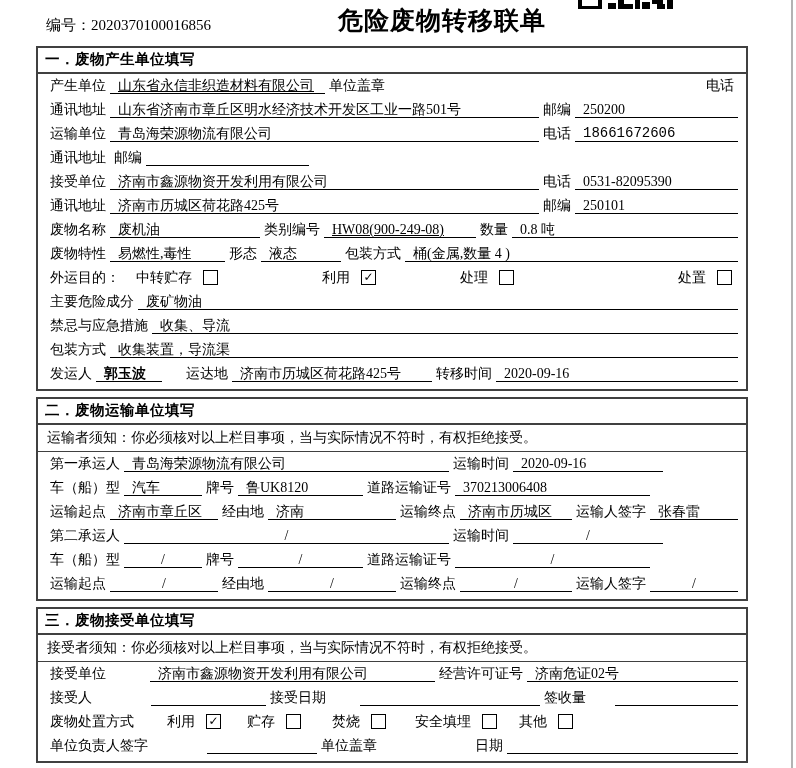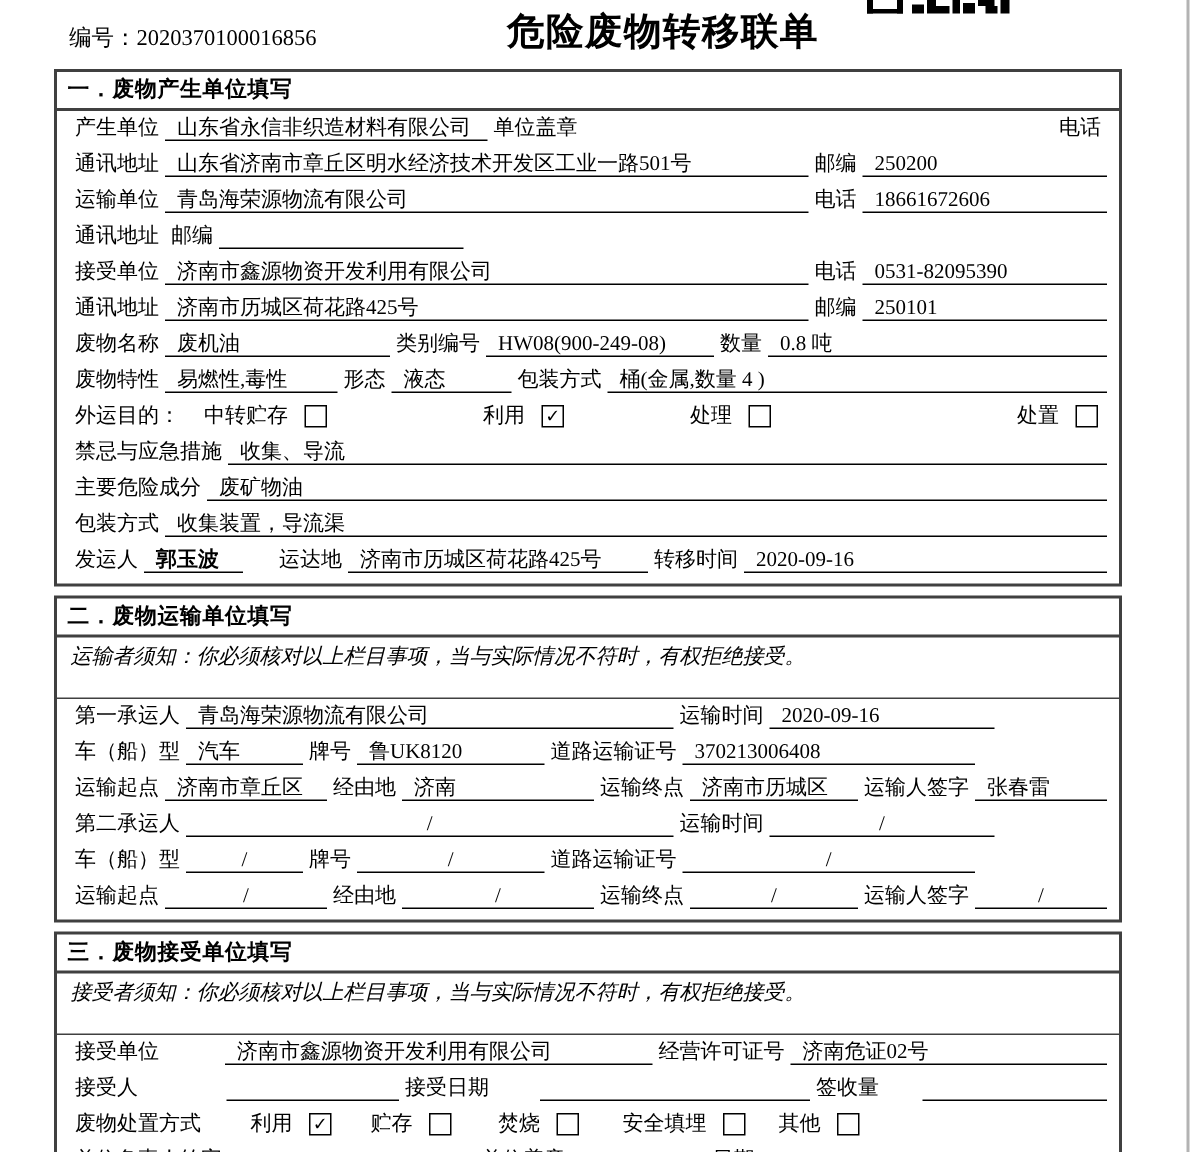--- a/index.html
+++ b/index.html
@@ -8,21 +8,21 @@
     font-family:"Liberation Serif","DejaVu Serif",serif;color:#000;
   }
   .page{position:absolute;left:36px;top:8px;width:712px;}
   .doc-header{position:relative;height:38px;}
   .serial{position:absolute;left:10px;top:8px;font-size:15px;white-space:nowrap;}
   .title{position:absolute;left:100px;right:0;top:-4px;margin:0;text-align:center;
          font-size:25px;font-weight:bold;letter-spacing:1px;white-space:nowrap;}
   .qr{position:absolute;left:542px;top:-8px;}
   .box{border:2px solid #404040;margin-bottom:6px;background:#fff;}
   .sec-title{font-weight:bold;font-size:14.5px;padding:2px 7px 3px;border-bottom:2px solid #404040;letter-spacing:.5px;}
-  .notice{font-size:14px;padding:4px 9px 18px;border-bottom:1px solid #404040;font-style:italic;}
+  .notice{font-size:14px;padding:4px 9px 4px;border-bottom:1px solid #404040;}
   .rows{padding:1px 0 2px;}
   .row{display:flex;align-items:center;height:24px;padding:0 8px 3px;box-sizing:border-box;}
   .lbl{font-size:14px;line-height:18px;margin:0 4px;white-space:nowrap;}
   .fld{font-size:14px;line-height:17px;height:17px;border-bottom:1px solid #000;
        padding:0 8px;white-space:nowrap;box-sizing:border-box;flex:0 0 auto;}
   .fld.grow{flex:1 1 auto;}
   .fld.ctr{text-align:center;}
   .gap{display:inline-block;flex:0 0 auto;height:1px;}
   .gap.grow{flex:1 1 auto;}
   .chk{display:flex;align-items:flex-end;flex:0 0 auto;}
@@ -52,36 +52,36 @@
       <rect x="79" y="4" width="8" height="5" fill="#000"></rect>
       <rect x="89" y="0" width="6" height="9" fill="#000"></rect>
     </svg>
   </div>
 
   <section class="box">
     <div class="sec-title">一．废物产生单位填写</div>
     <div class="rows">
         <div class="row">
           <span class="lbl">产生单位</span>
-          <span class="fld" style="width: 215px;">山东省永信非织造材料有限公司</span>
+          <span class="fld" style="width: 215px; text-decoration: underline;">山东省永信非织造材料有限公司</span>
           <span class="lbl">单位盖章</span>
           <span class="gap grow"></span>
           <span class="lbl">电话</span>
         </div>
         <div class="row">
           <span class="lbl">通讯地址</span>
           <span class="fld grow">山东省济南市章丘区明水经济技术开发区工业一路501号</span>
           <span class="lbl">邮编</span>
           <span class="fld" style="width: 163px;">250200</span>
         </div>
         <div class="row">
           <span class="lbl">运输单位</span>
           <span class="fld grow">青岛海荣源物流有限公司</span>
           <span class="lbl">电话</span>
-          <span class="fld" style="width: 163px;">18661672606</span>
+          <span class="fld" style="width: 163px; font-family: Liberation Mono, monospace;">18661672606</span>
         </div>
         <div class="row">
           <span class="lbl">通讯地址</span>
           <span class="lbl">邮编</span>
           <span class="fld" style="width: 163px;"></span>
         </div>
         <div class="row">
           <span class="lbl">接受单位</span>
           <span class="fld grow">济南市鑫源物资开发利用有限公司</span>
           <span class="lbl">电话</span>
@@ -90,21 +90,21 @@
         <div class="row">
           <span class="lbl">通讯地址</span>
           <span class="fld grow">济南市历城区荷花路425号</span>
           <span class="lbl">邮编</span>
           <span class="fld" style="width: 163px;">250101</span>
         </div>
         <div class="row">
           <span class="lbl">废物名称</span>
           <span class="fld" style="width: 150px;">废机油</span>
           <span class="lbl">类别编号</span>
-          <span class="fld" style="width: 152px;">HW08(900-249-08)</span>
+          <span class="fld" style="width: 152px; text-decoration: underline;">HW08(900-249-08)</span>
           <span class="lbl">数量</span>
           <span class="fld grow">0.8 吨</span>
         </div>
         <div class="row">
           <span class="lbl">废物特性</span>
           <span class="fld" style="width: 115px;">易燃性,毒性</span>
           <span class="lbl">形态</span>
           <span class="fld" style="width: 80px;">液态</span>
           <span class="lbl">包装方式</span>
           <span class="fld grow">桶(金属,数量 4 )</span>
@@ -126,26 +126,26 @@
             <span class="lbl">处理</span>
             <span class="cbox"></span>
           </span>
           <span class="gap" style="width: 160px;"></span>
           <span class="chk">
             <span class="lbl">处置</span>
             <span class="cbox"></span>
           </span>
         </div>
         <div class="row">
+          <span class="lbl">主要危险成分</span>
+          <span class="fld grow">废矿物油</span>
+        </div>
+        <div class="row">
           <span class="lbl">禁忌与应急措施</span>
           <span class="fld grow">收集、导流</span>
-        </div>
-        <div class="row">
-          <span class="lbl">主要危险成分</span>
-          <span class="fld grow">废矿物油</span>
         </div>
         <div class="row">
           <span class="lbl">包装方式</span>
           <span class="fld grow">收集装置，导流渠</span>
         </div>
         <div class="row">
           <span class="lbl">发运人</span>
           <span class="fld" style="width: 66px; font-weight: bold;">郭玉波</span>
           <span class="gap" style="width: 20px;"></span>
           <span class="lbl">运达地</span>

